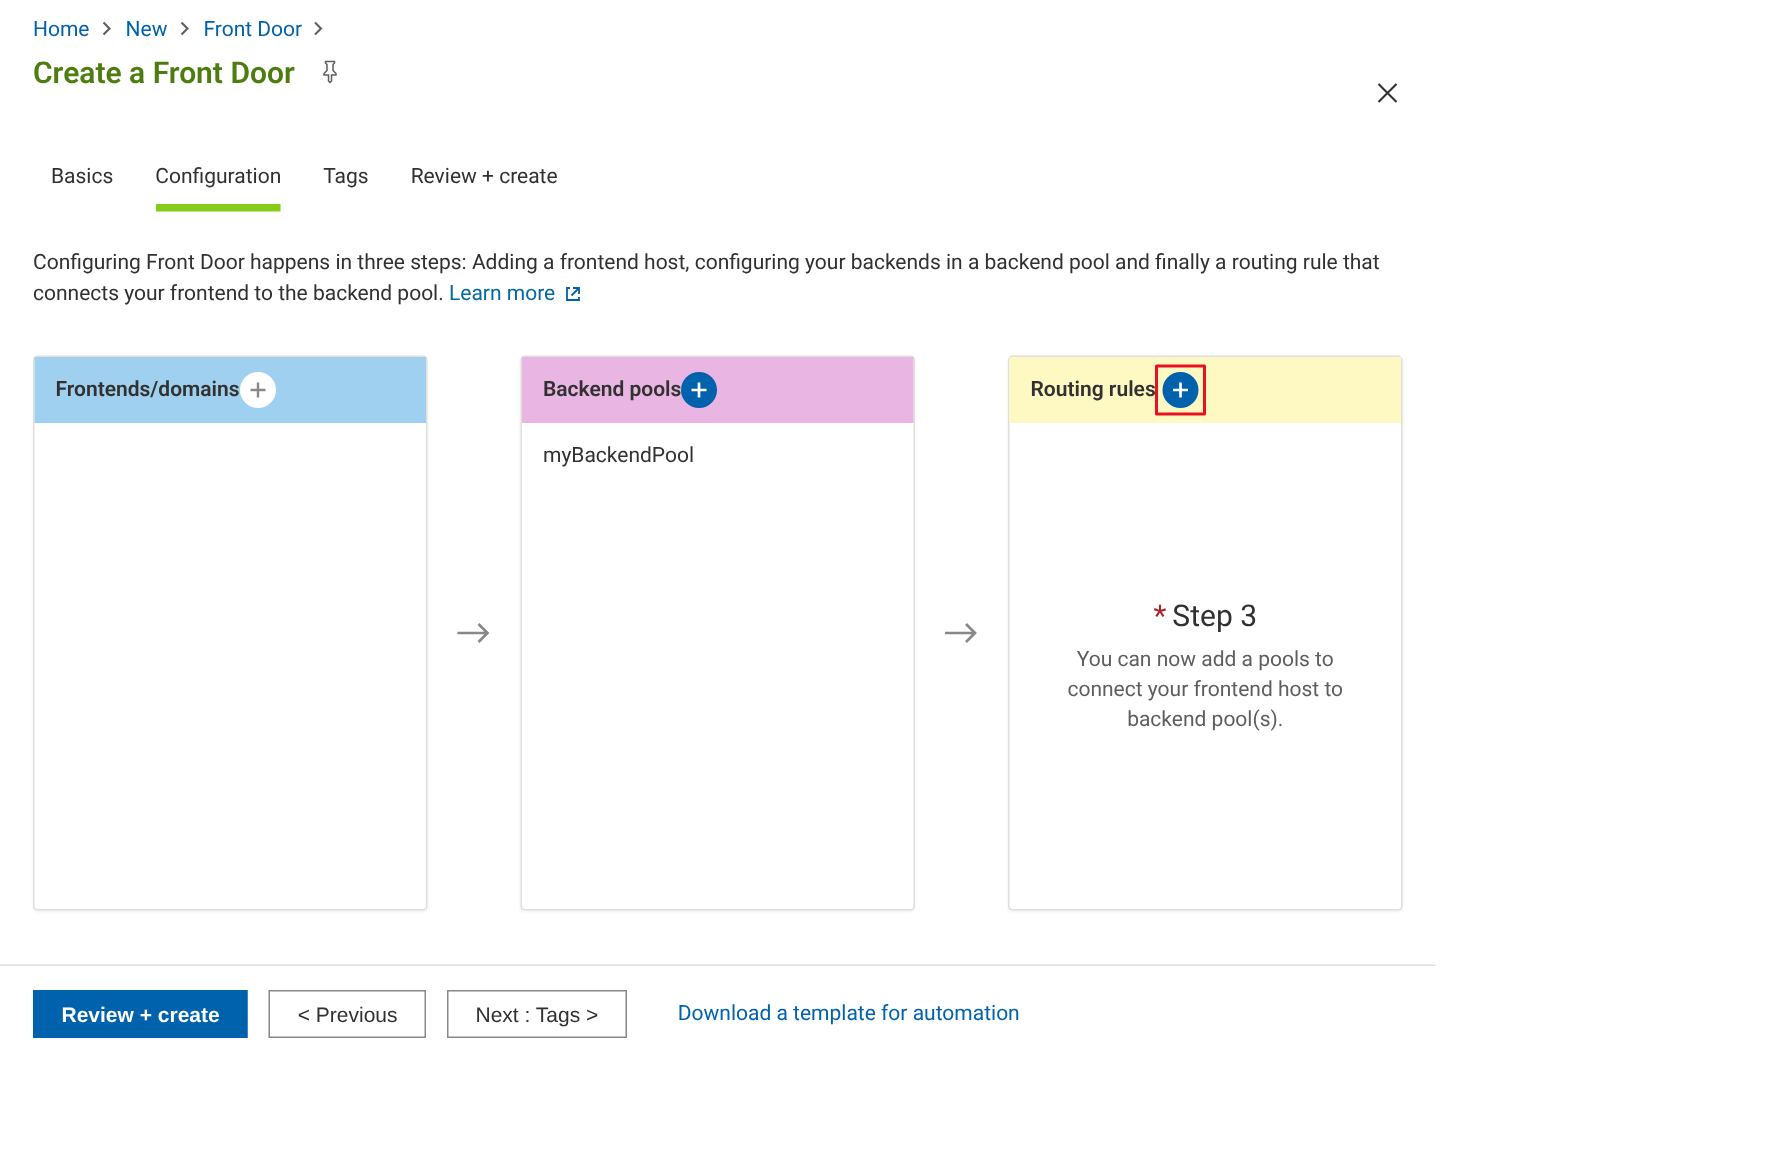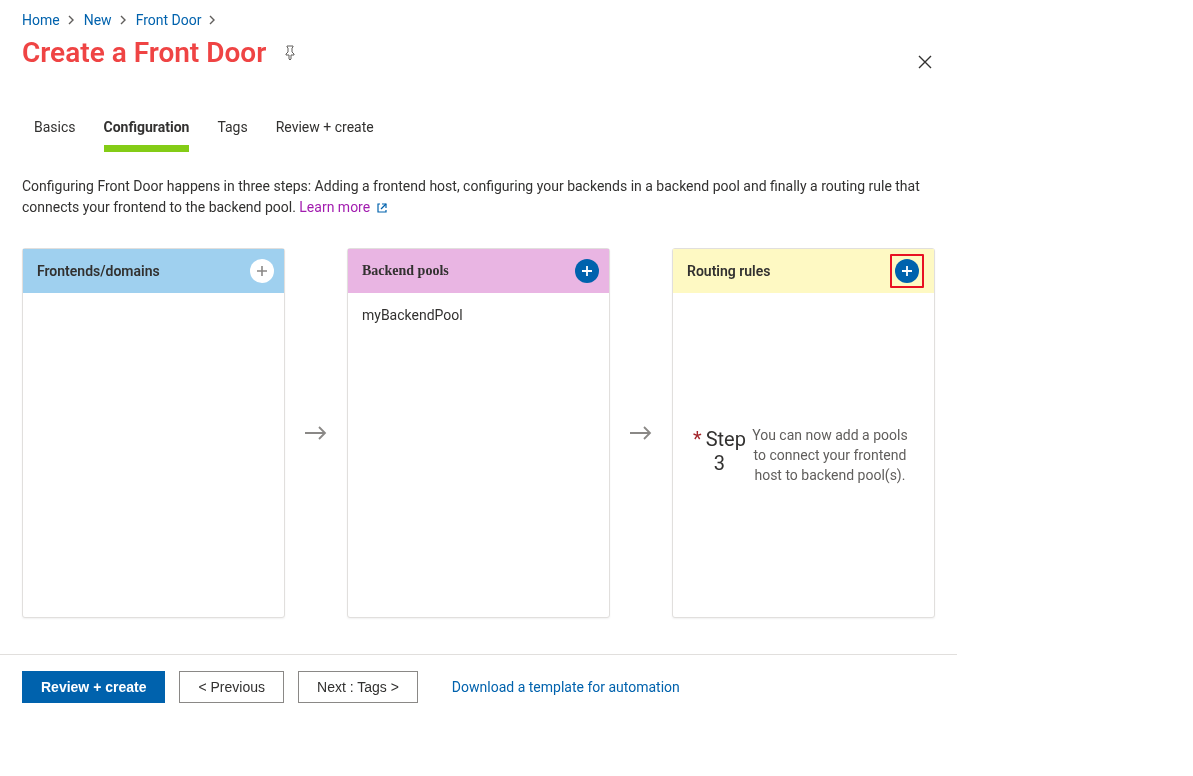--- a/index.html
+++ b/index.html
@@ -8,61 +8,61 @@
     font-family: "Segoe UI", -apple-system, BlinkMacSystemFont, Roboto, "Helvetica Neue", sans-serif;
     color: #323130;
     background: #fff;
     font-size: 14px;
   }
   .page { padding: 12px 22px 0 22px; position: relative; width: 957px; }
   .breadcrumb { display: flex; align-items: center; gap: 8px; font-size: 14px; margin-bottom: 8px; }
   .breadcrumb .bc-link { color: #0062ad; cursor: pointer; }
   .breadcrumb .chev { color: #605e5c; font-size: 13px; }
   .title-row { display: flex; align-items: center; gap: 16px; margin: 6px 0 44px 0; }
-  .title { font-size: 28px; font-weight: 600; color: #ef4444; }
+  .title { font-size: 20px; font-weight: 600; color: #4d7c0f; }
   .pin-icon { width: 16px; height: 16px; cursor: pointer; }
   .close-x {
     position: absolute; right: 22px; top: 52px;
     cursor: pointer; font-size: 18px; color: #323130;
     width: 20px; height: 20px; display: flex; align-items: center; justify-content: center;
   }
   .tabs { display: flex; gap: 28px; margin-bottom: 24px; padding-left: 12px; }
   .tab { padding: 6px 0 10px 0; cursor: pointer; color: #323130; font-size: 14px; }
-  .tab.active { font-weight: 700; border-bottom: 7px solid #84cc16; }
+  .tab.active { font-weight: 400; border-bottom: 5px solid #84cc16; }
   .intro { color: #323130; max-width: 920px; line-height: 1.5; margin-bottom: 28px; }
-  .intro .learn-link { color: #a21caf; cursor: pointer; }
+  .intro .learn-link { color: #0369a1; cursor: pointer; }
   .ext-icon { display: inline-block; vertical-align: -2px; margin-left: 2px; }
 
   .panels-row { display: flex; align-items: center; gap: 18px; margin-bottom: 36px; }
   .panel {
     width: 332px; height: 370px;
     border: 1px solid #e1dfdd; border-radius: 3px;
     box-shadow: 0 1px 2px rgba(0,0,0,0.06);
     background: #fff; display: flex; flex-direction: column;
   }
   .panel-header {
-    height: 44px; display: flex; align-items: center; justify-content: space-between;
+    height: 44px; display: flex; align-items: center; justify-content: flex-start;
     padding: 0 10px 0 14px; font-weight: 600; font-size: 14px;
   }
   .panel-header.blue   { background: #9fd0ef; }
-  .panel-header.purple { background: #e9b5e3; font-family: Liberation Serif, serif; }
+  .panel-header.purple { background: #e9b5e3; }
   .panel-header.green  { background: #fef9c3; }
   .add-circle {
     width: 24px; height: 24px; border-radius: 50%;
     display: flex; align-items: center; justify-content: center;
     cursor: pointer; position: relative;
   }
   .add-circle.white { background: #fff; }
   .add-circle.blue  { background: #0062ad; }
   .add-circle svg { display: block; }
   .highlight-box { border: 2px solid #e81123; padding: 3px; border-radius: 1px; }
   .panel-body { padding: 14px 14px; flex: 1; }
   .panel-item { color: #323130; margin-bottom: 10px; cursor: pointer; }
   .panel-empty {
-    flex: 1; display: flex; flex-direction: row; align-items: center; justify-content: center;
+    flex: 1; display: flex; flex-direction: column; align-items: center; justify-content: center;
     text-align: center; padding: 0 20px;
   }
   .step-title { font-size: 20px; color: #323130; margin-bottom: 8px; }
   .step-title .asterisk { color: #a4262c; margin-right: 4px; }
   .step-desc { color: #605e5c; line-height: 1.45; }
 
   .arrow-sep { width: 28px; display: flex; align-items: center; justify-content: center; color: #8a8886; }
 
   .footer-bar {
     border-top: 1px solid #e1dfdd; margin: 0 -22px; padding: 16px 22px 18px 22px;

